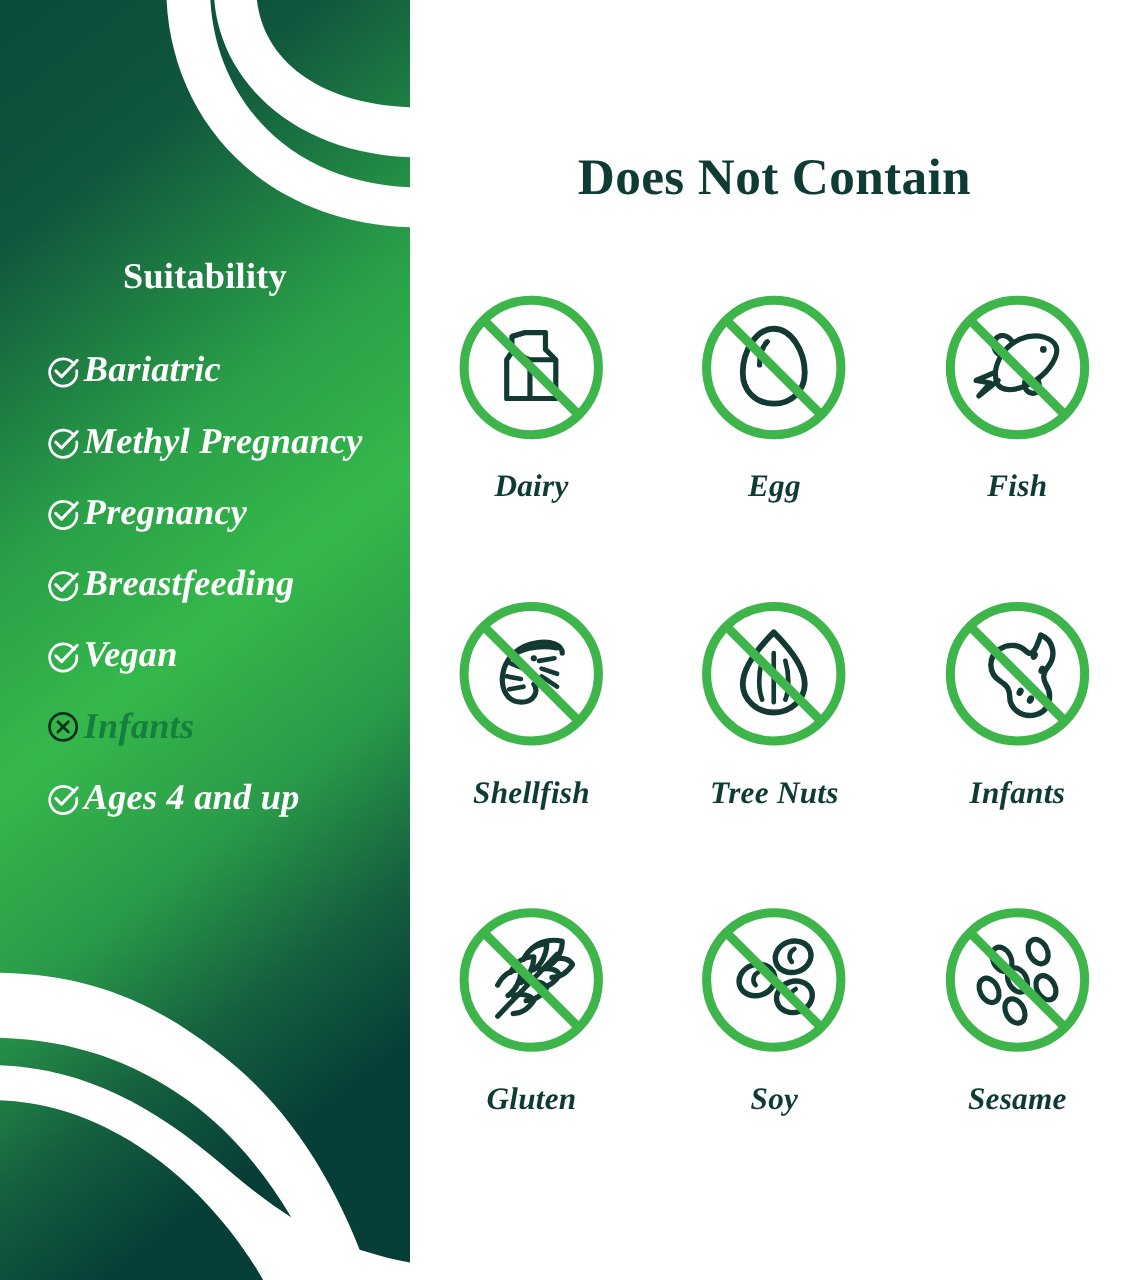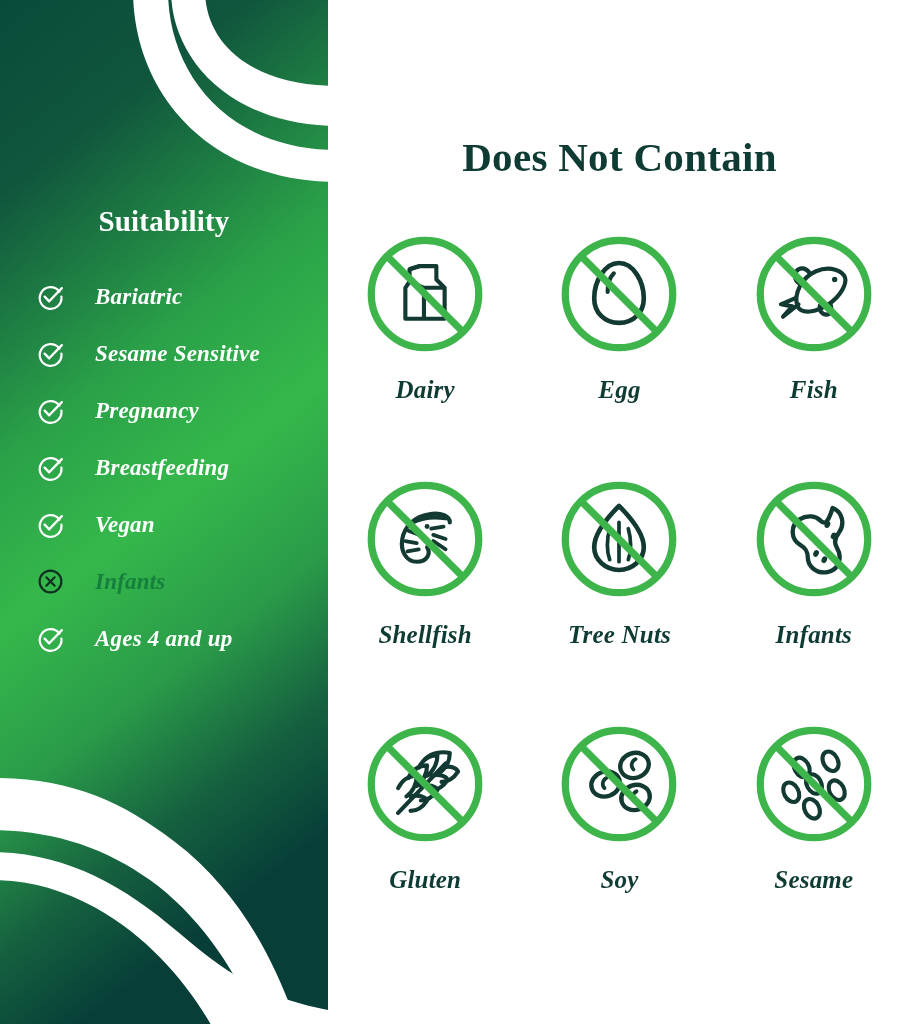--- a/index.html
+++ b/index.html
@@ -65,22 +65,22 @@
     align-items: center;
     height: 57px;
   }
   .suit-icon {
     width: 29px;
     height: 29px;
     flex: 0 0 29px;
     display: block;
   }
   .suit-label {
-    margin-left: 30px;
-    font-size: 23px;
+    margin-left: 2px;
+    font-size: 29px;
     font-weight: bold;
     font-style: italic;
     color: #ffffff;
     white-space: nowrap;
     letter-spacing: 0.2px;
   }
   .suit-item.excluded .suit-label {
     color: #15803d;
   }
 
@@ -96,21 +96,20 @@
   #dnc-title {
     position: absolute;
     left: 0;
     top: 117px;
     width: 583px;
     text-align: center;
     font-size: 41px;
     font-weight: bold;
     color: #0e3b33;
     letter-spacing: 0.3px;
-    margin-top: 16px;
   }
 
   #allergen-grid {
     position: absolute;
     left: 0;
     top: 232px;
     width: 583px;
     display: grid;
     grid-template-columns: repeat(3, 1fr);
     grid-template-rows: repeat(3, 245px);
@@ -177,21 +176,21 @@
             <path d="M9.5 16.2 L14.6 21.3 L28.5 6.8" fill="none" stroke="#ffffff" stroke-width="2.6" stroke-linecap="round" stroke-linejoin="round"></path>
           </svg>
           <span class="suit-label">Bariatric</span>
         </div>
 
         <div class="suit-item">
           <svg class="suit-icon" viewBox="0 0 32 32">
             <path d="M25.8 10.6 A12 12 0 1 0 28 16" fill="none" stroke="#ffffff" stroke-width="2.4" stroke-linecap="round"></path>
             <path d="M9.5 16.2 L14.6 21.3 L28.5 6.8" fill="none" stroke="#ffffff" stroke-width="2.6" stroke-linecap="round" stroke-linejoin="round"></path>
           </svg>
-          <span class="suit-label">Sesame Sensitive</span>
+          <span class="suit-label">Methyl Pregnancy</span>
         </div>
 
         <div class="suit-item">
           <svg class="suit-icon" viewBox="0 0 32 32">
             <path d="M25.8 10.6 A12 12 0 1 0 28 16" fill="none" stroke="#ffffff" stroke-width="2.4" stroke-linecap="round"></path>
             <path d="M9.5 16.2 L14.6 21.3 L28.5 6.8" fill="none" stroke="#ffffff" stroke-width="2.6" stroke-linecap="round" stroke-linejoin="round"></path>
           </svg>
           <span class="suit-label">Pregnancy</span>
         </div>
 

